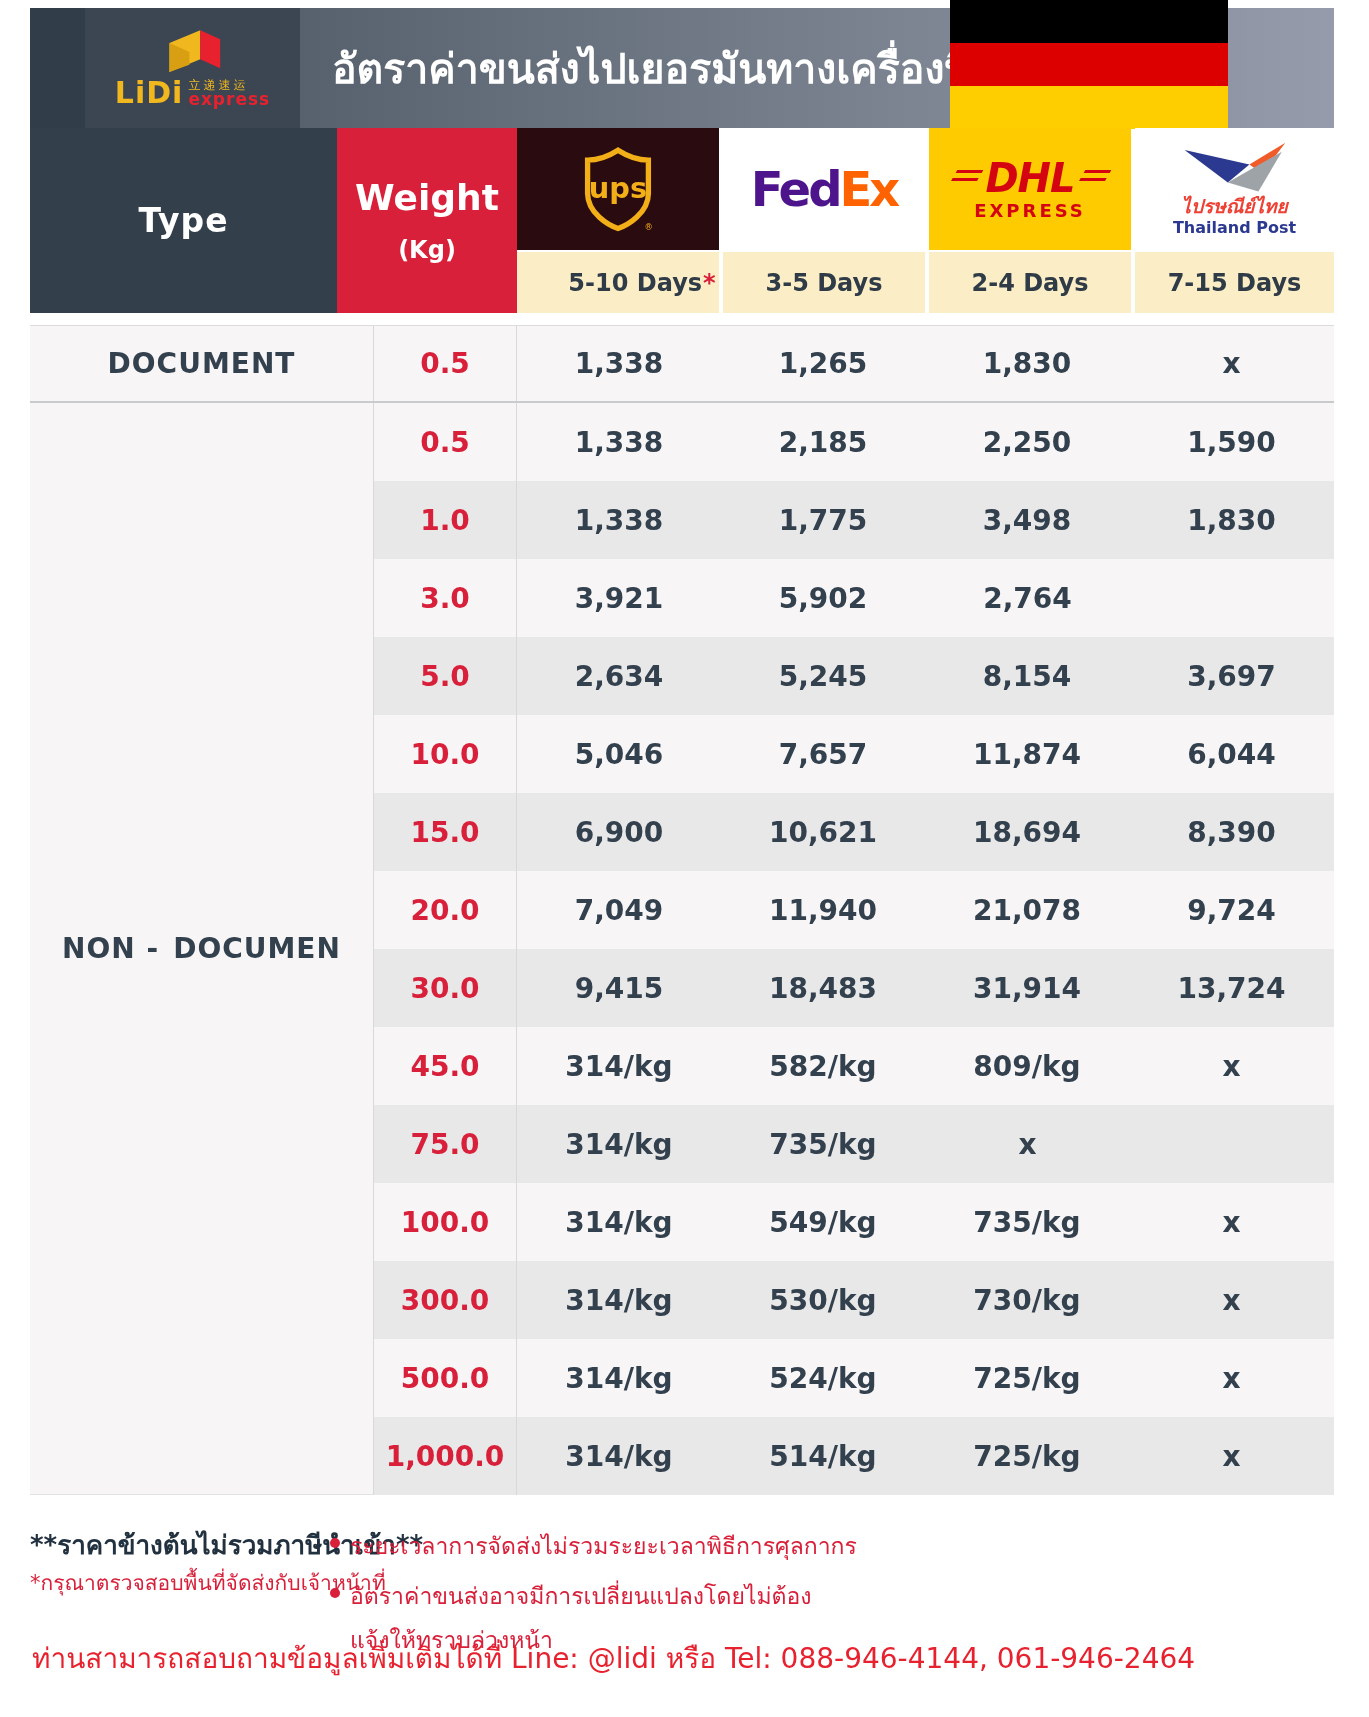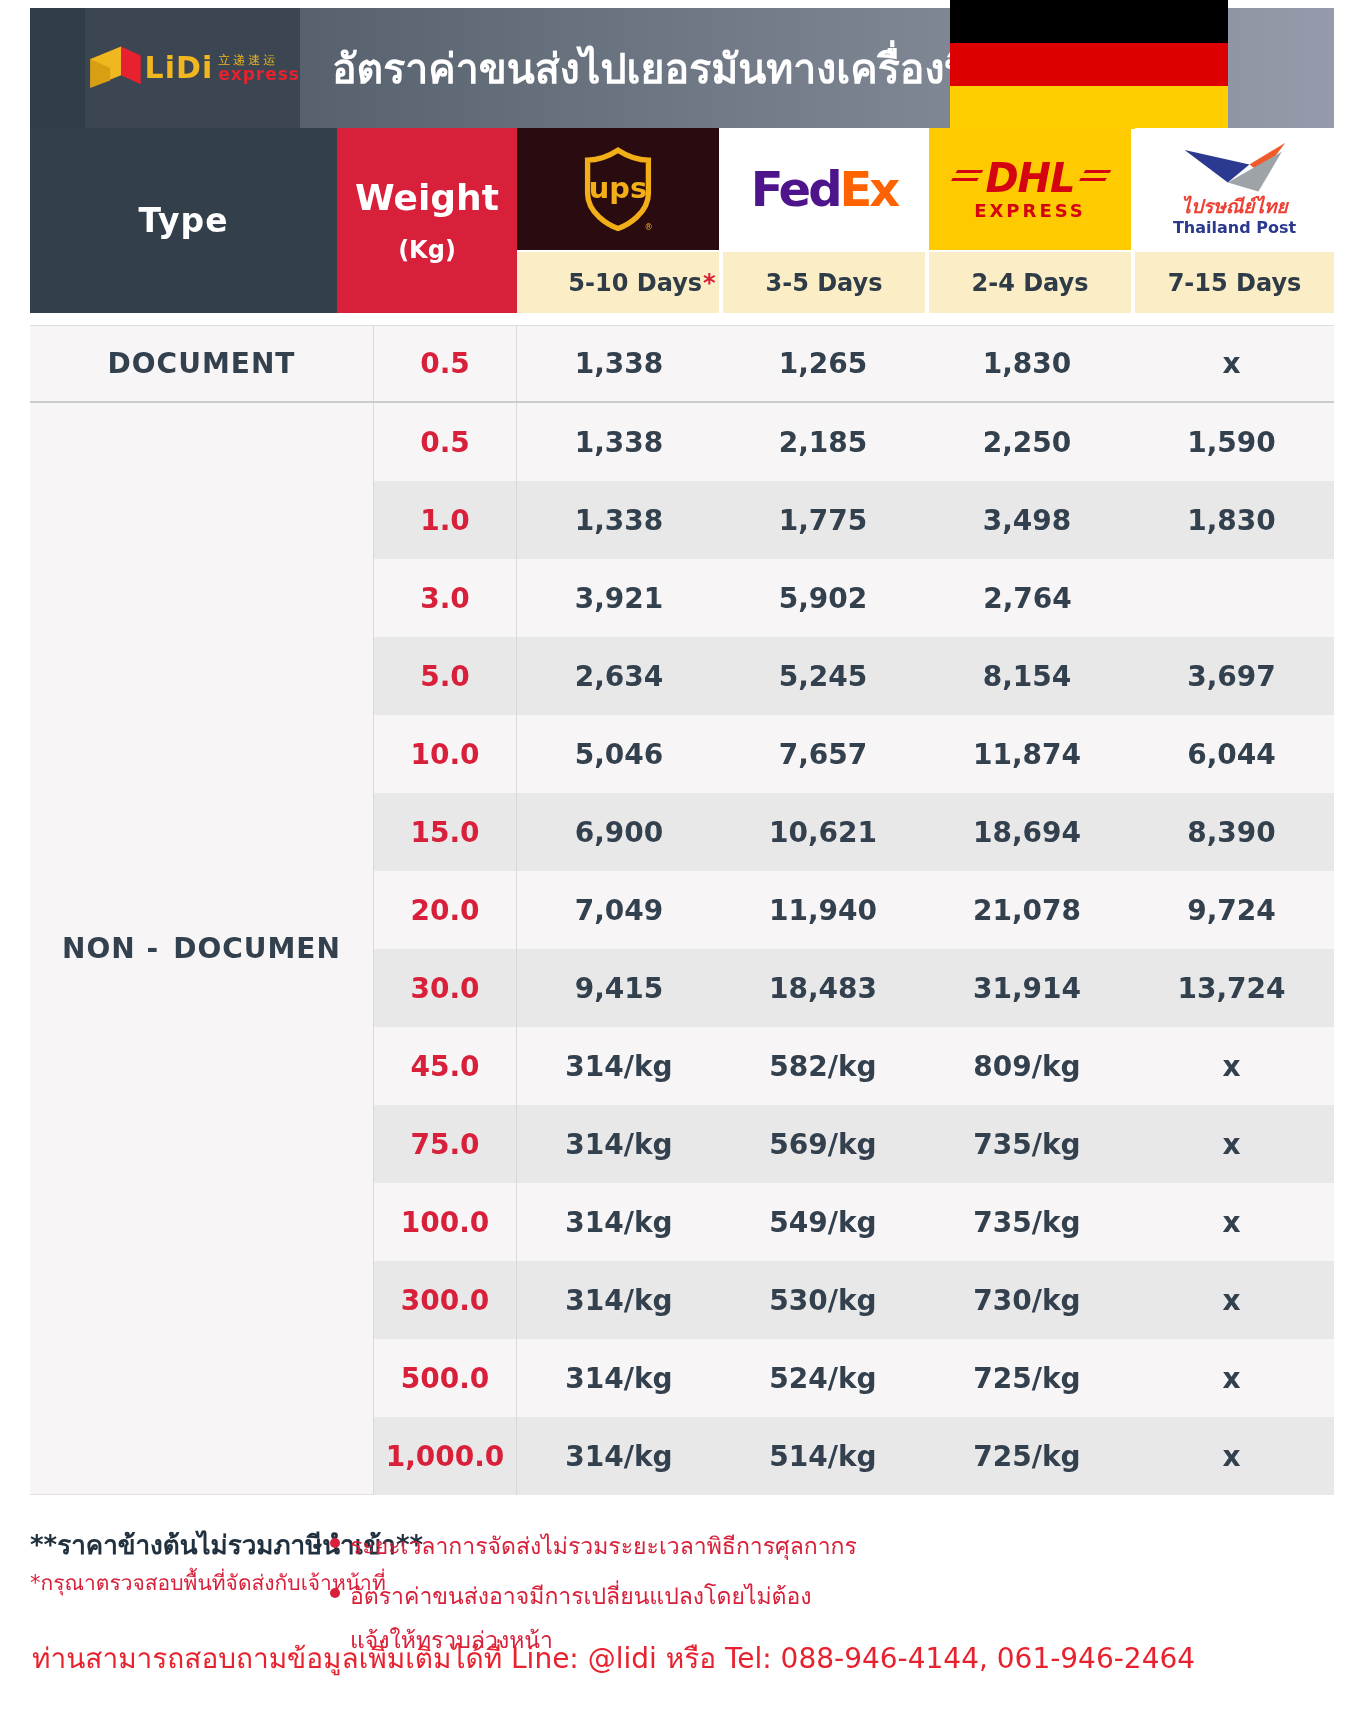--- a/index.html
+++ b/index.html
@@ -10,21 +10,21 @@
   }
   *{margin:0;padding:0;box-sizing:border-box;}
   html,body{background:#fff;}
   body{font-family:"DejaVu Sans","Liberation Sans",sans-serif;}
   .page{position:relative;width:1369px;height:1717px;background:#fff;overflow:hidden;}
   .abs{position:absolute;}
 
   
   .logo-block{left:30px;top:8px;width:270px;height:120px;background:#313d48;}
   .logo-panel{position:absolute;left:55px;top:0;width:215px;height:120px;background:#3c4652;
-    display:flex;flex-direction:row;align-items:center;justify-content:center;gap:2px;}
+    display:flex;flex-direction:column;align-items:center;justify-content:center;gap:2px;}
   .logo-text-row{display:flex;align-items:flex-end;gap:5px;line-height:1;}
   .lidi-word{color:#f0b71e;font-size:30px;font-weight:700;letter-spacing:1px;}
   .logo-right{display:flex;flex-direction:column;align-items:flex-start;line-height:1;}
   .lidi-cn{color:#f0b71e;font-size:12px;letter-spacing:3px;}
   .lidi-express{color:#e8212e;font-size:17px;font-weight:700;letter-spacing:1px;}
   .title-band{left:300px;top:8px;width:1034px;height:120px;
     background:linear-gradient(90deg,#57616d 0%,#7a8290 55%,#959baa 100%);
     display:flex;align-items:center;}
   .page-title{color:#fff;font-size:41px;font-weight:700;padding-left:32px;white-space:nowrap;}
   .flag{left:950px;top:0;width:278px;height:129px;display:flex;flex-direction:column;}
@@ -358,23 +358,20 @@
           <span class="val">x</span>
         </div>
       </div>
       <div class="row">
         <div class="cell cw">
           <span>75.0</span>
         </div>
         <div class="cell c0">
           <span class="val">314/kg</span>
         </div>
-        <div class="cell c1">
-          <span class="val">569/kg</span>
-        </div>
         <div class="cell c2">
           <span class="val">735/kg</span>
         </div>
         <div class="cell c3">
           <span class="val">x</span>
         </div>
       </div>
       <div class="row">
         <div class="cell cw">
           <span>100.0</span>

